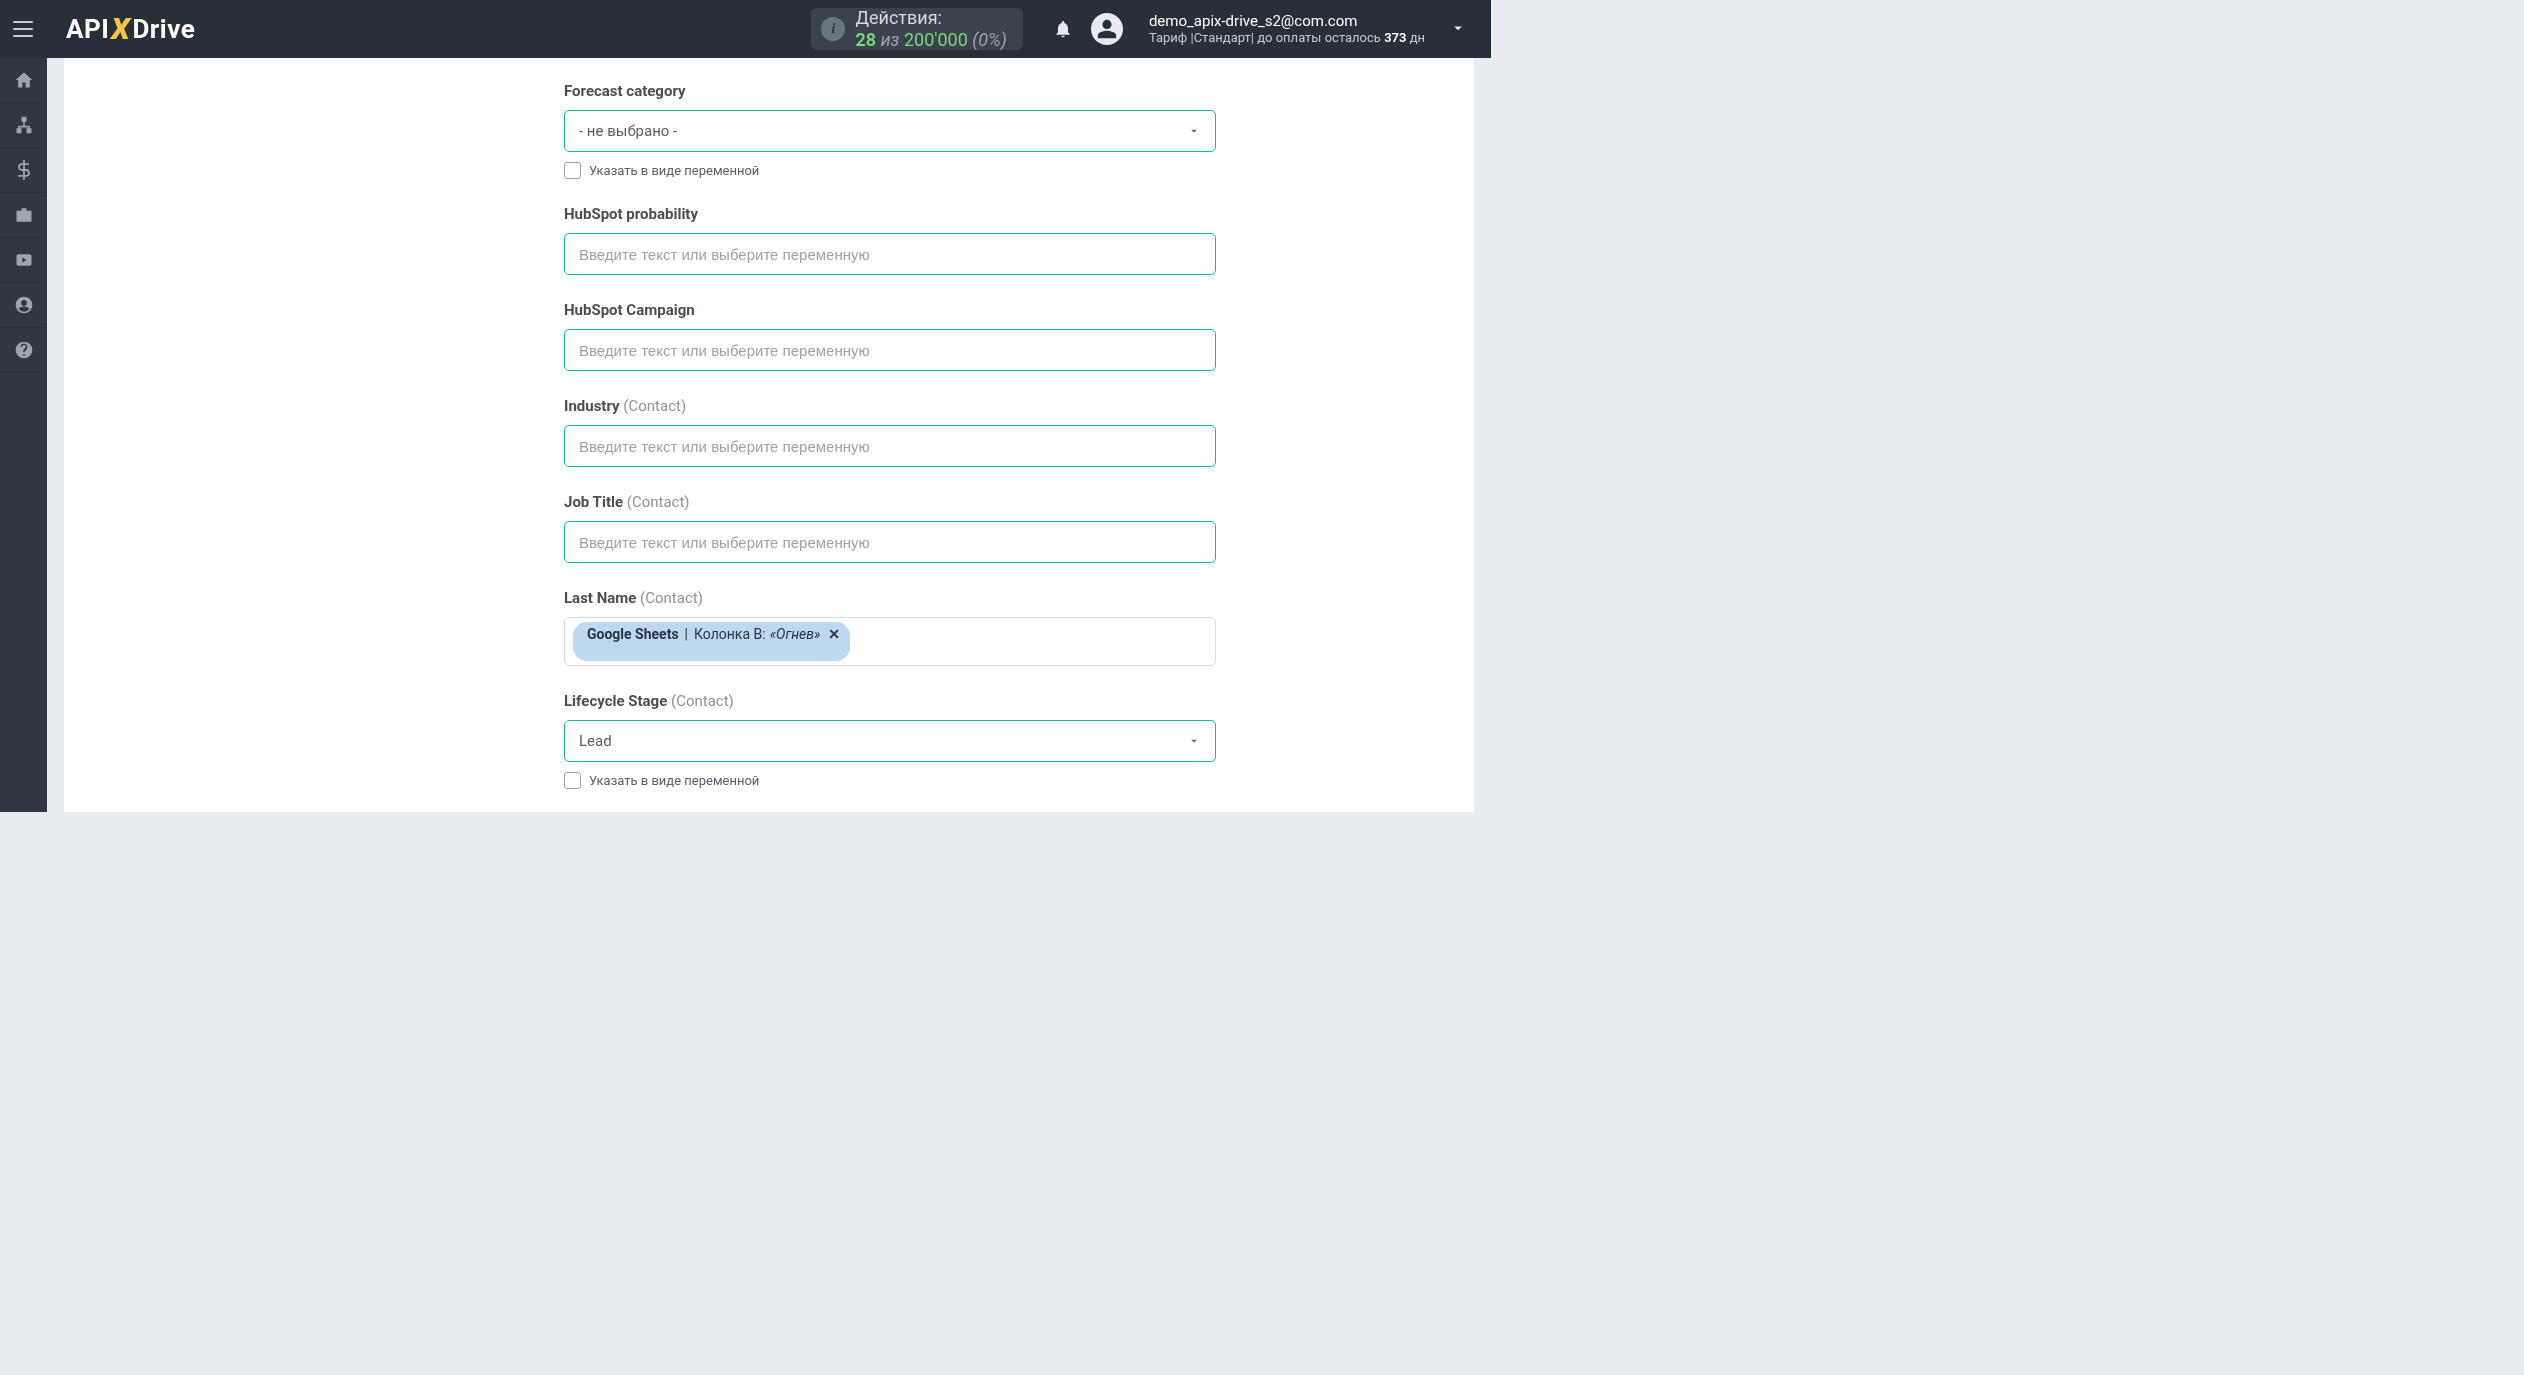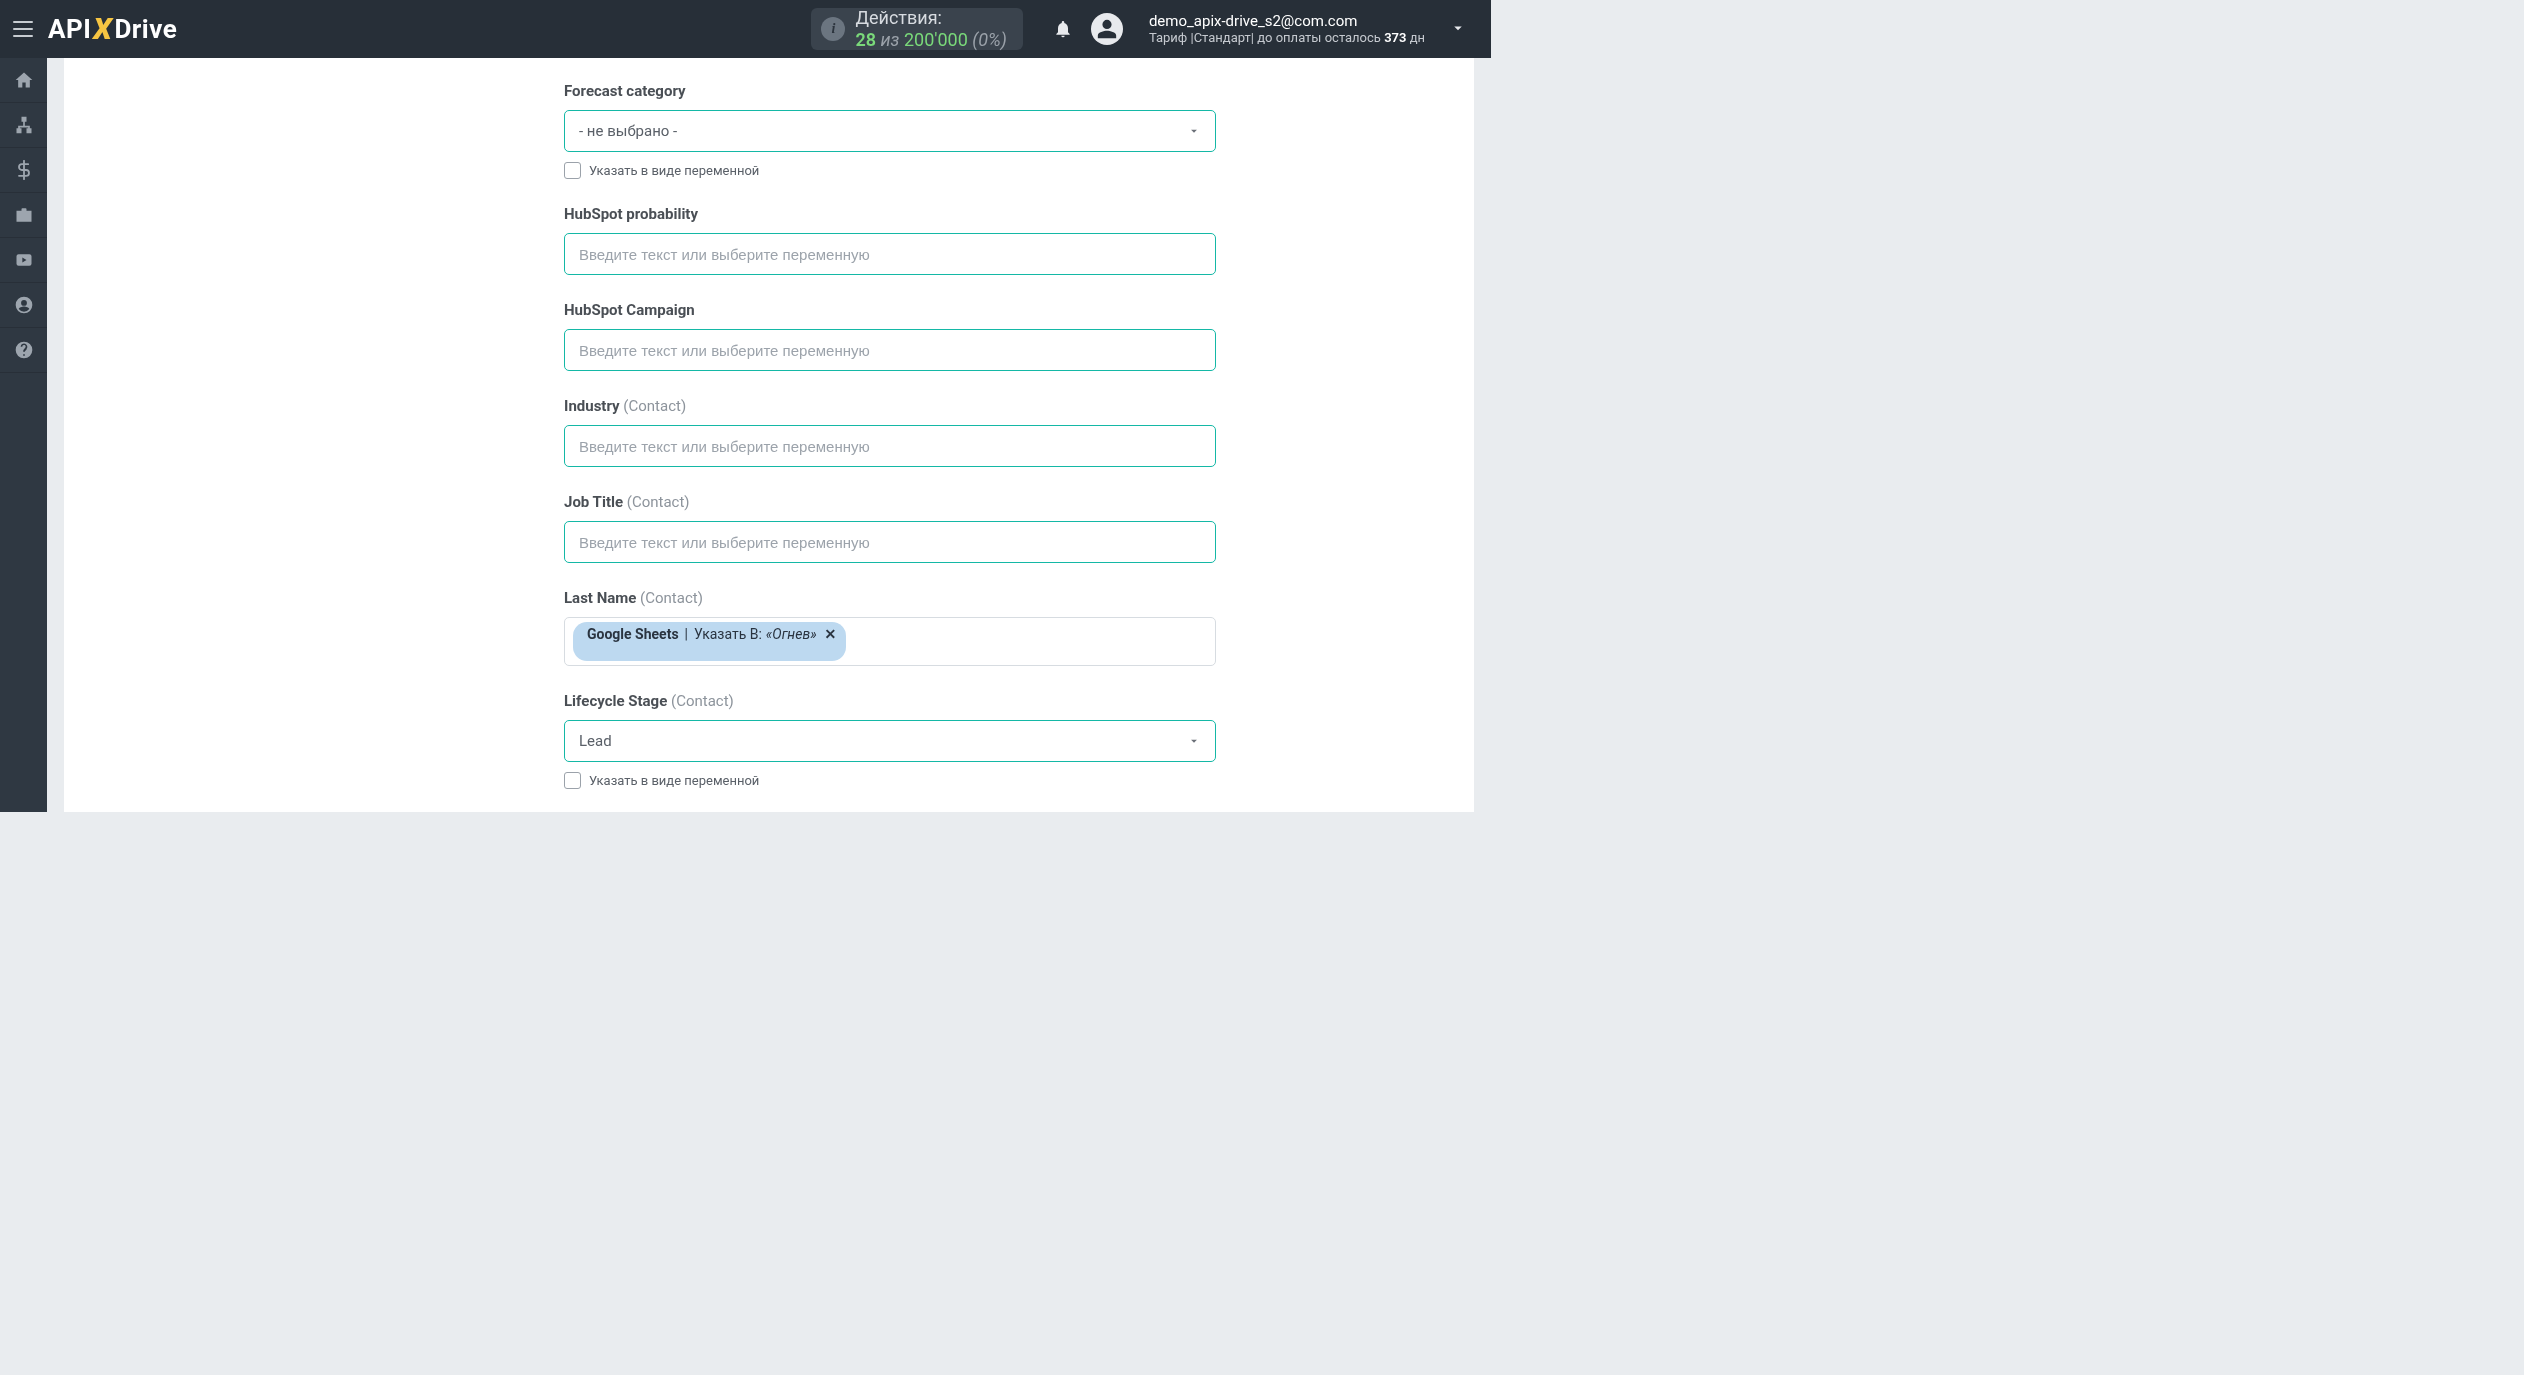--- a/index.html
+++ b/index.html
@@ -44,21 +44,21 @@
   background: #c7ccd1;
   border-radius: 1px;
 }
 .logo {
   display: flex;
   align-items: center;
   font-size: 26px;
   font-weight: 700;
   color: #fff;
   letter-spacing: 0.5px;
-  margin-left: 2px;
+  margin-left: 20px;
 }
 .logo .api { color:#fff; }
 .logo .x {
   color: #f6c542;
   font-weight: 900;
   font-style: italic;
   font-size: 30px;
   margin: 0 2px;
   position: relative;
   top: -1px;
@@ -425,21 +425,21 @@
 
         <div class="field">
           <div class="field-label">
             <span>Last Name</span>
             <span class="sub">(Contact)</span>
           </div>
           <div class="tag-input">
             <div class="tag">
               <span class="tag-source">Google Sheets</span>
               <span class="tag-sep"> | </span>
-              <span class="tag-col">Указать B: </span>
+              <span class="tag-col">Колонка B: </span>
               <span class="tag-val">«Огнев»</span>
               <span class="tag-x">✕</span>
             </div>
           </div>
         </div>
 
         <div class="field">
           <div class="field-label">
             <span>Lifecycle Stage</span>
             <span class="sub">(Contact)</span>

